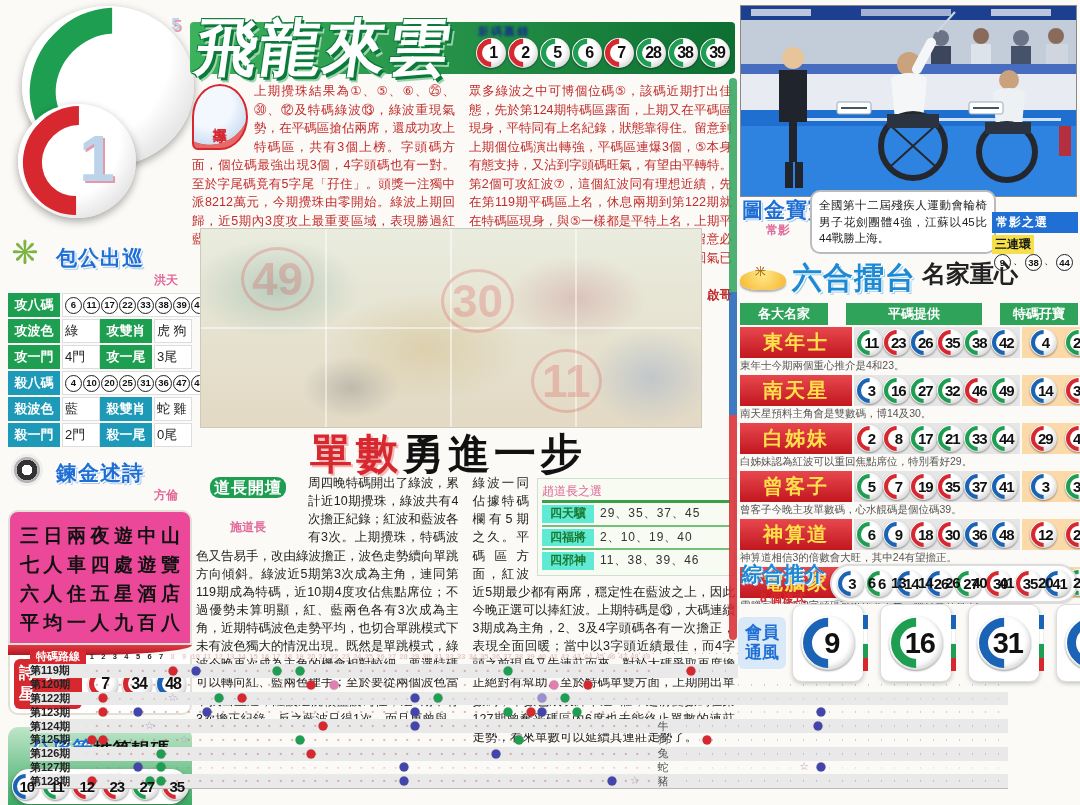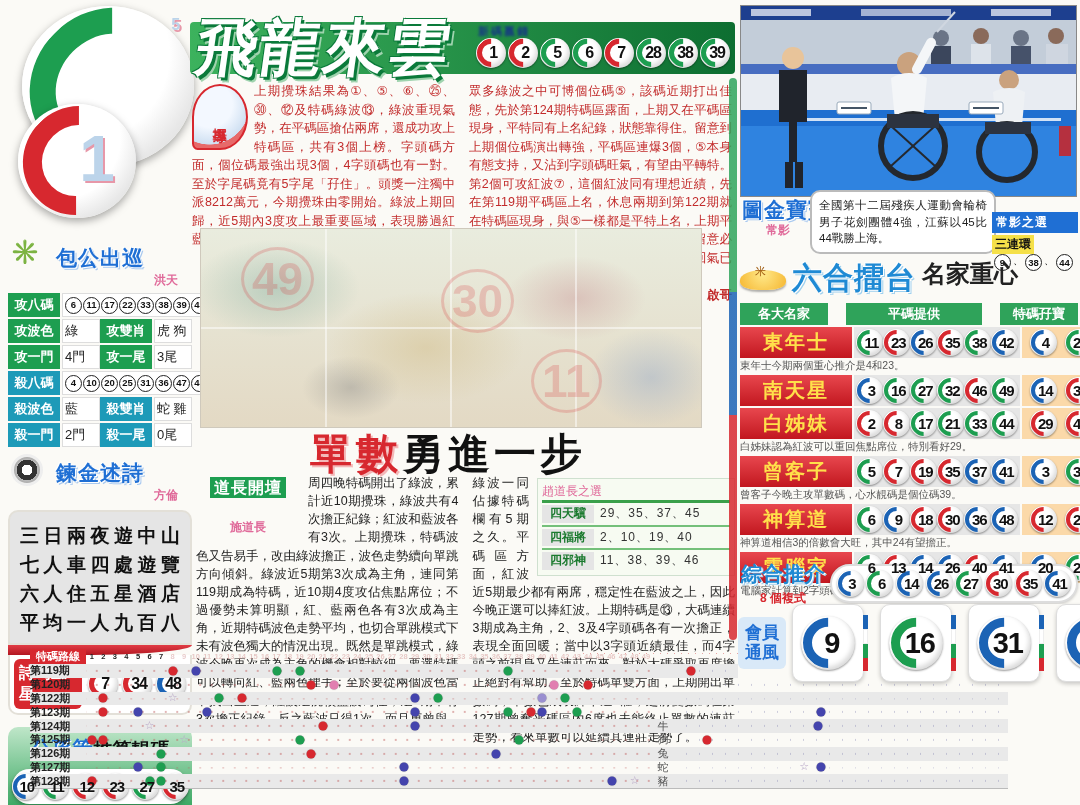--- a/index.html
+++ b/index.html
@@ -53,21 +53,21 @@
   .gear-icon{position:absolute;left:6px;top:-2px;width:26px;height:26px;border-radius:50%;
     background:radial-gradient(circle,#fff 28%,#333 30%,#333 55%,#bbb 57%,#888 100%);
     box-shadow:0 0 0 3px #eee;}
   #baogong-table{margin-top:4px;font-size:13px;}
   .bg-row{display:flex;margin-bottom:2px;height:24px;line-height:24px;}
   .bg-label{width:52px;text-align:center;color:#fff;font-weight:bold;flex:none;margin-right:2px;}
   .atk .bg-label{background:#1d9e50;}
   .kill .bg-label{background:#1d9ab8;}
   .bg-val{background:#fff;border:1px solid #ddd;flex:1;display:flex;align-items:center;gap:1px;padding:0 2px;color:#222;}
 
-  #poem-box{margin-top:6px;background:#e5e5e5;border:2px solid #e3e0d8;border-radius:10px 10px 0 0;padding:8px 6px 4px;}
+  #poem-box{margin-top:6px;background:#ec4899;border:2px solid #e3e0d8;border-radius:10px 10px 0 0;padding:8px 6px 4px;}
   .poem-line{font-family:"DejaVu Serif","Liberation Serif",serif;font-weight:bold;font-size:19px;color:#111;
     text-align:justify;text-align-last:justify;margin:3px 4px;}
   #poem-band{height:10px;background:linear-gradient(#e23c45,#b21722);border-radius:0 0 60%/100% 0;}
   #poem-stars{display:flex;align-items:center;background:#fff;border:2px solid #e3e0d8;border-top:none;
     border-radius:0 0 10px 10px;padding:4px;}
   #poem-stars .label{background:#d7282f;color:#fff;font-weight:900;font-size:16px;padding:4px 5px;border-radius:6px;margin-right:6px;}
   #poem-stars .balls{display:flex;gap:4px;}
 
   #gongsun{margin-top:12px;background:linear-gradient(180deg,#bfe6c9,#2fa35a);border-radius:10px;padding:8px 4px 10px;}
   #gongsun .t{text-align:center;font-size:19px;font-weight:900;color:#111;}
@@ -95,27 +95,27 @@
   #headline{position:absolute;left:310px;top:426px;font-size:42px;font-weight:900;letter-spacing:4px;}
   #headline .hl-strong{color:#d7282f;text-shadow:2px 2px 0 #f3b8b8;}
   #headline .hl-rest{color:#111;}
   #main-article{position:absolute;left:196px;top:474px;width:539px;display:flex;gap:14px;}
   #main-article .col{flex:1;font-size:12.5px;line-height:1.45;color:#222;text-align:justify;}
   #daozhang-badge{float:left;width:104px;margin:2px 8px 2px 0;text-align:center;}
   .donut-icon{width:70px;height:70px;margin:0 auto;border-radius:50%;
     background:conic-gradient(#2aa4d8 0 25%,#45b35a 25% 50%,#f0a23c 50% 75%,#d7564d 75% 100%);
     -webkit-mask:radial-gradient(circle,transparent 36%,#000 38%);mask:radial-gradient(circle,transparent 36%,#000 38%);}
   #daozhang-badge .t{margin-top:-40px;position:relative;background:#1d9e50;color:#fff;font-weight:900;font-size:16px;
-    padding:2px 4px;border-radius:0;letter-spacing:1px;}
+    padding:2px 4px;border-radius:9px;letter-spacing:1px;}
   #daozhang-badge .a{display:block;margin-top:20px;color:#e06a9a;font-weight:bold;font-size:12px;}
   #zhao-box{float:right;width:188px;margin:4px 0 2px 8px;border:1px solid #cfe0cf;background:#f7fbf2;padding:3px 4px;}
   #zhao-box .zt{color:#e06a9a;font-weight:400;font-size:12px;}
   .zhao-row{display:flex;align-items:center;border-top:2px solid #74c07a;padding:2px 0;font-size:12px;}
   .zhao-row:first-of-type{border-top:3px solid #3aa04a;}
-  .zhao-row .zl{background:#e5e5e5;color:#1b7a2f;font-weight:900;width:52px;text-align:center;margin-right:6px;}
+  .zhao-row .zl{background:#5eead4;color:#1b7a2f;font-weight:900;width:52px;text-align:center;margin-right:6px;}
   .zhao-row .zn{color:#333;letter-spacing:1px;}
 
   
   #v-divider{position:absolute;left:729px;top:78px;width:8px;height:562px;opacity:.85;
     background:linear-gradient(180deg,#2fa45c 0 38%,#1b63b5 38% 60%,#d7282f 60% 100%);border-radius:4px;}
 
   
   #photo{position:absolute;left:740px;top:5px;width:335px;height:190px;border:1px solid #888;}
   #tujin{position:absolute;left:740px;top:196px;width:335px;}
   #tujin-title{position:absolute;left:2px;top:0;}
@@ -525,20 +525,21 @@
           </div>
           <div class="arena-spec" data-interactable="false">
             <span class="ball" data-interactable="false" style="height: 27px; width: 27px; font-size: 15px; --bc: #1b63b5; --bw: 4px;">
               <b>14</b>
             </span>
             <span class="ball" data-interactable="false" style="height: 27px; width: 27px; font-size: 15px; --bc: #d7282f; --bw: 4px;">
               <b>30</b>
             </span>
           </div>
         </div>
+        <div class="arena-note" data-interactable="false">南天星預料主角會是雙數碼，博14及30。</div>
         <div class="arena-row" data-interactable="false">
           <div class="arena-name" data-interactable="false">白姊妹</div>
           <div class="arena-balls" data-interactable="false">
             <span class="ball" data-interactable="false" style="height: 27px; width: 27px; font-size: 15px; --bc: #d7282f; --bw: 4px;">
               <b>2</b>
             </span>
             <span class="ball" data-interactable="false" style="height: 27px; width: 27px; font-size: 15px; --bc: #d7282f; --bw: 4px;">
               <b>8</b>
             </span>
             <span class="ball" data-interactable="false" style="height: 27px; width: 27px; font-size: 15px; --bc: #1d9e50; --bw: 4px;">

